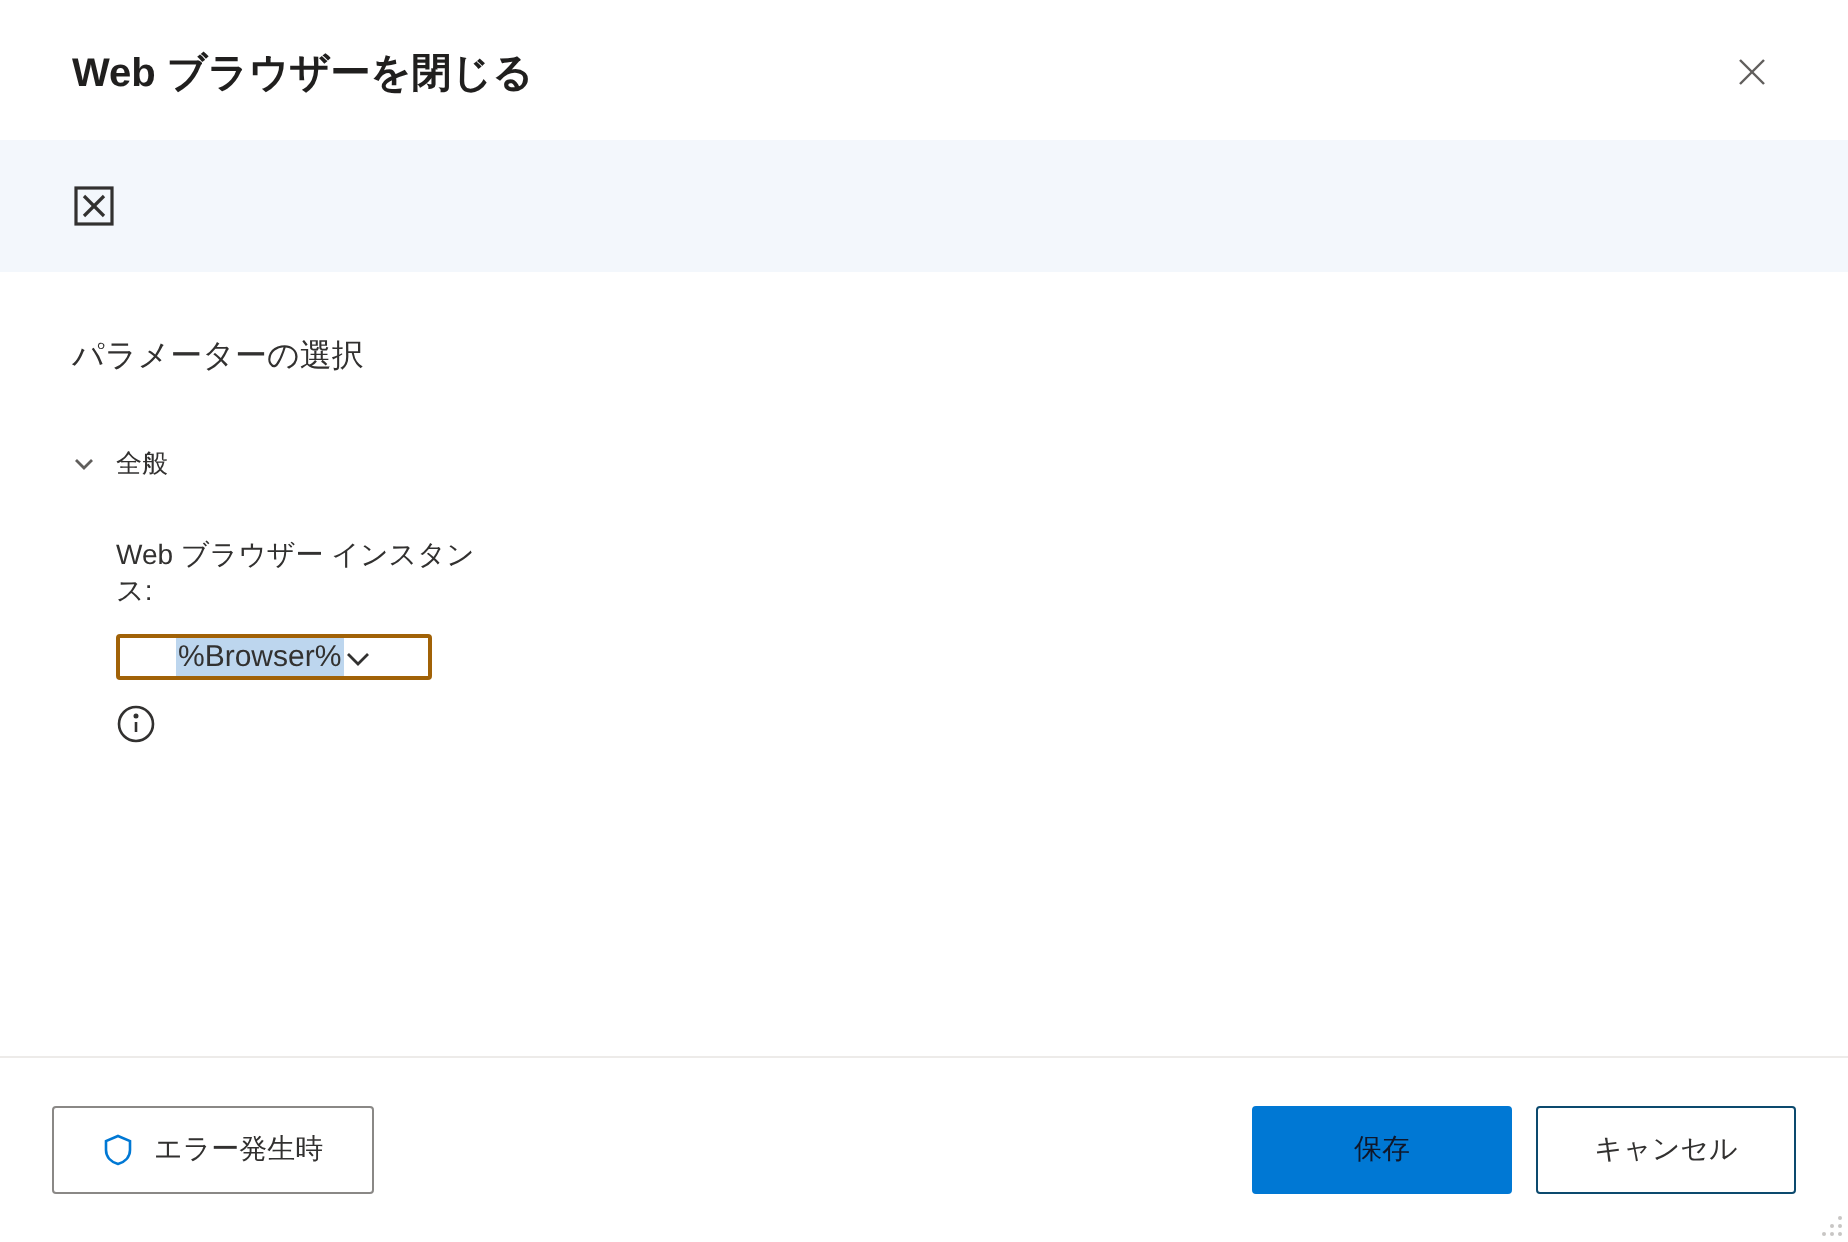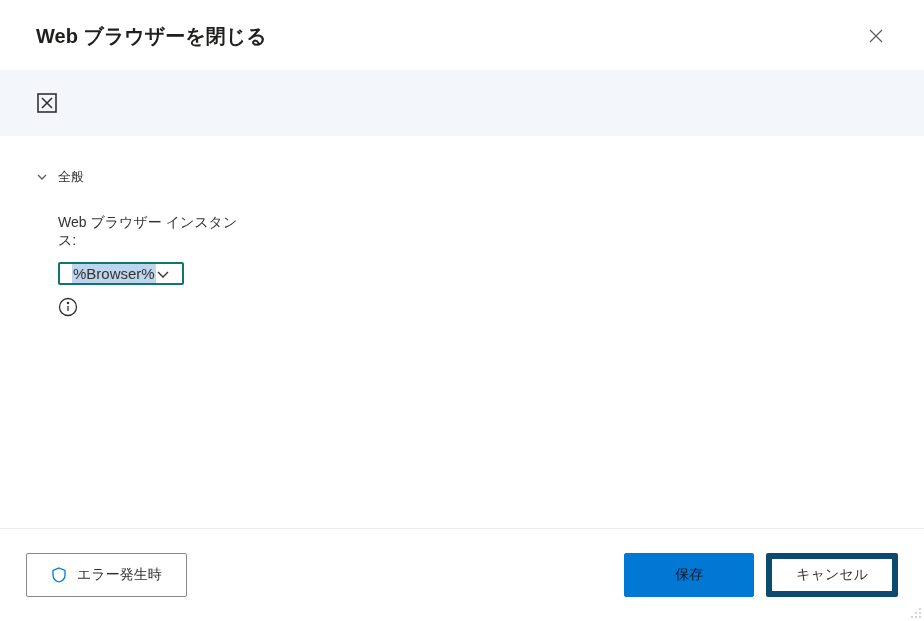--- a/index.html
+++ b/index.html
@@ -99,26 +99,26 @@
     .form-label {
       font-size: 14px;
       color: #323130;
       width: 190px;
       flex-shrink: 0;
     }
     .dropdown {
       flex: 1;
       max-width: 572px;
       height: 44px;
-      border: 2px solid #0f766e;
+      border: 2px solid #a16207;
       border-radius: 2px;
       display: flex;
       align-items: center;
       justify-content: space-between;
-      padding: 0 12px;
+      padding: 0 28px;
       cursor: pointer;
       background: #ffffff;
     }
     .dropdown-value {
       background: #bdd6ee;
       padding: 1px 1px;
       font-size: 15px;
       color: #323130;
     }
     .dropdown-chevron {
@@ -169,21 +169,21 @@
       color: #323130;
     }
     .btn-primary {
       background: #0078d4;
       border: 1px solid #0078d4;
       color: #0f172a;
       min-width: 130px;
     }
     .btn-cancel {
       background: #ffffff;
-      border: 6px solid #0c4a6e;
+      border: 1px solid #0c4a6e;
       color: #323130;
       min-width: 130px;
       text-align: right;
     }
     .shield-icon {
       width: 16px;
       height: 16px;
       color: #0078d4;
     }
     .resize-grip {
@@ -210,20 +210,21 @@
 
 <div class="info-banner">
   <svg class="info-icon" viewBox="0 0 22 22" fill="none" stroke="#323130" stroke-width="1.6">
     <rect x="2" y="2" width="18" height="18"></rect>
     <line x1="6" y1="6" x2="16" y2="16"></line>
     <line x1="16" y1="6" x2="6" y2="16"></line>
   </svg>
 </div>
 
 <div class="content">
+  <div class="section-title">パラメーターの選択</div>
 
   <div class="group-header">
     <svg class="chevron-icon" viewBox="0 0 12 12" fill="none" stroke="currentColor" stroke-width="1.4">
       <polyline points="2,4 6,8 10,4"></polyline>
     </svg>
     <span class="group-title">全般</span>
   </div>
 
   <div class="form-row">
     <div class="form-label">Web ブラウザー インスタンス:</div>

